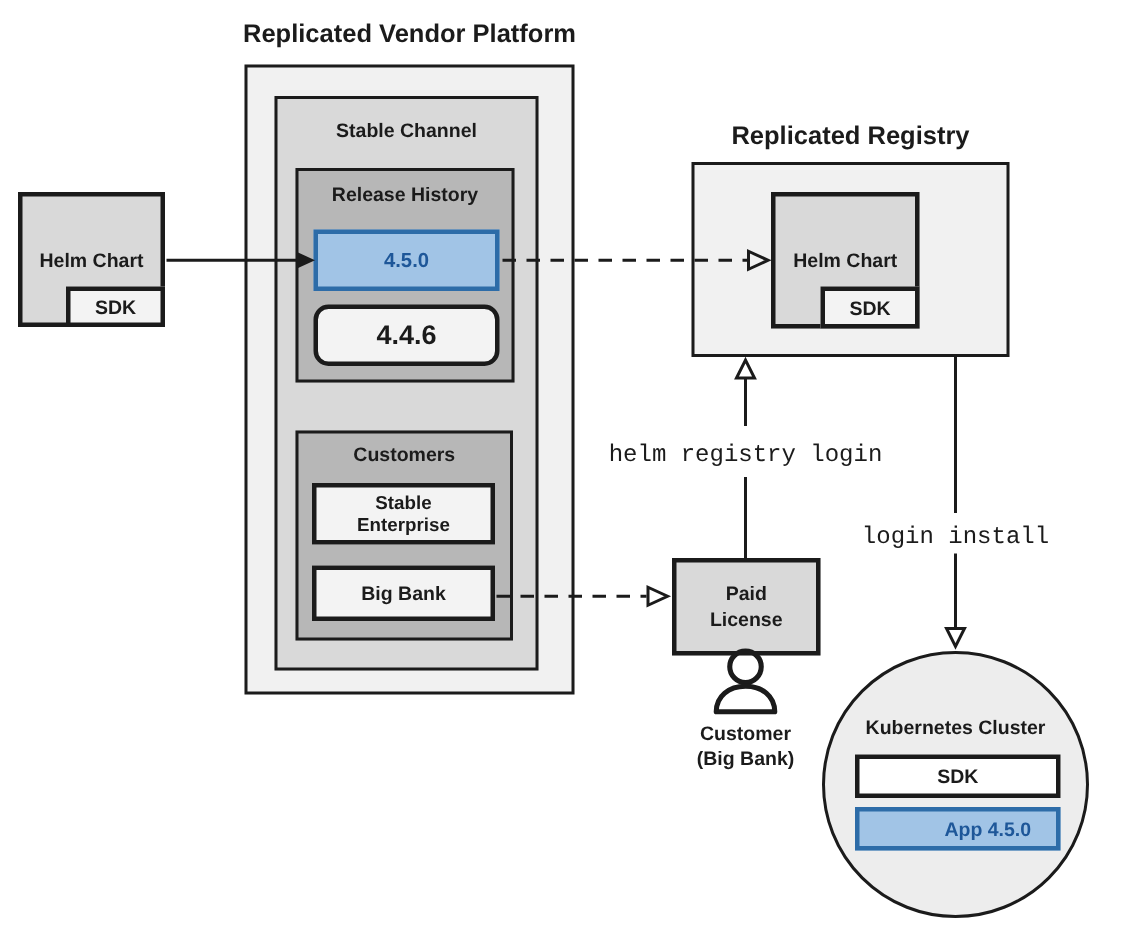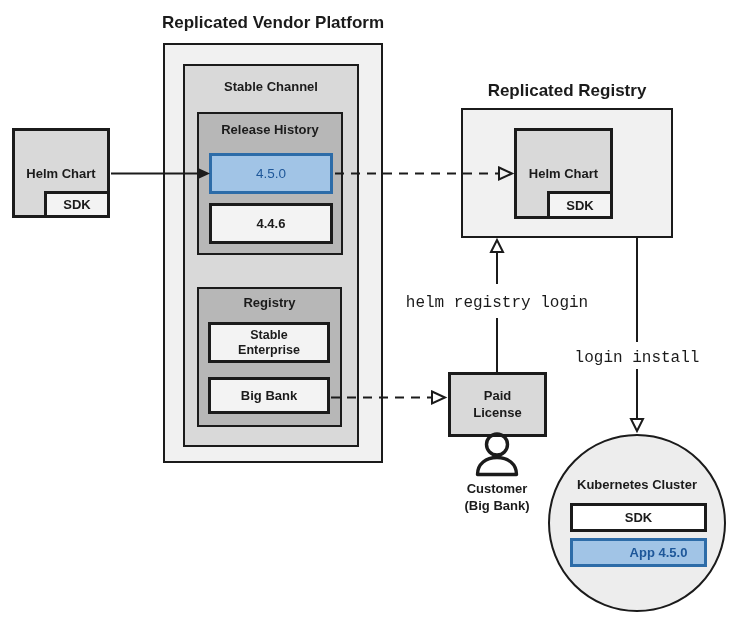--- a/index.html
+++ b/index.html
@@ -22,22 +22,22 @@
   .fill-inner{background:#f3f3f3;}
   .fill-white{background:#ffffff;}
   .fill-circle{background:#ededed;}
   .hl{background:#a1c4e6;border:3px solid #2d6ca8;color:#1e5799;}
 
   
   #vendor-box{left:163px;top:43px;width:220px;height:420px;}
   #vendor-title{left:133px;top:13px;width:280px;}
   #stable-box{left:183px;top:64px;width:176px;height:383px;padding-top:13px;}
   #release-box{left:197px;top:112px;width:146px;height:143px;padding-top:8px;}
-  #v450{left:209px;top:153px;width:124px;height:41px;font-size:13.5px;font-weight:normal;}
-  #v446{left:209px;top:203px;width:124px;height:41px;font-size:13px;font-weight:bold;}
+  #v450{left:209px;top:153px;width:124px;height:41px;font-size:13.5px;font-weight:bold;}
+  #v446{left:209px;top:203px;width:124px;height:41px;font-size:18px;font-weight:bold;border-radius:10px;}
   #customers-box{left:197px;top:287px;width:145px;height:140px;padding-top:6px;}
   #secure-box{left:208px;top:322px;width:122px;height:41px;font-size:12.5px;line-height:1.2;}
   #bigbank-box{left:208px;top:377px;width:122px;height:37px;font-size:13px;}
 
   
   #helm-left{left:12px;top:128px;width:98px;height:90px;border:3px solid #1b1b1b;display:flex;align-items:center;justify-content:center;font-size:13px;font-weight:bold;}
   .sdk-sub{position:absolute;right:-3px;bottom:-3px;width:66px;height:27px;box-sizing:border-box;border:3px solid #1b1b1b;display:flex;align-items:center;justify-content:center;font-size:13px;font-weight:bold;}
 
   
   #registry-title{left:457px;top:81px;width:220px;}
@@ -79,21 +79,21 @@
   </div>
 
   <div class="abs smallbox hl" id="v450">
     <span>4.5.0</span>
   </div>
   <div class="abs smallbox fill-inner" id="v446">
     <span>4.4.6</span>
   </div>
 
   <div class="abs box fill-dark boxlabel" id="customers-box">
-    <span>Registry</span>
+    <span>Customers</span>
   </div>
   <div class="abs smallbox fill-inner lbl" id="secure-box">
     <span class="lbl">Stable
 Enterprise</span>
   </div>
   <div class="abs smallbox fill-inner" id="bigbank-box">
     <span class="lbl">Big Bank</span>
   </div>
 
   <div class="abs fill-med" id="helm-left">

